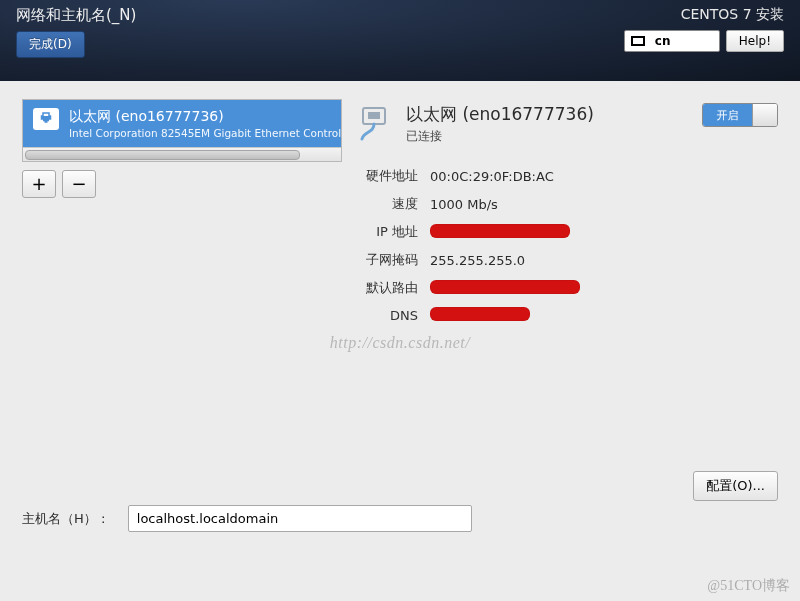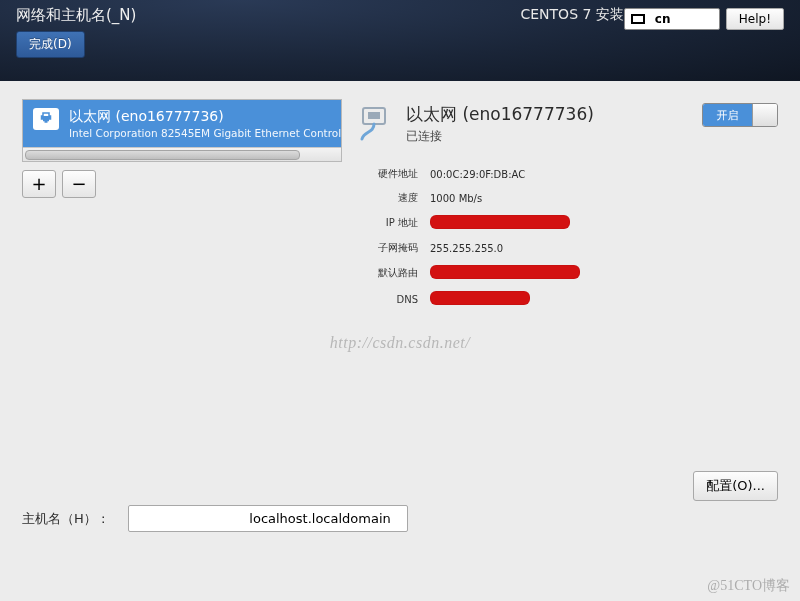--- a/index.html
+++ b/index.html
@@ -21,20 +21,21 @@
     padding: 4px 12px;
     border-radius: 3px;
     cursor: pointer;
     text-shadow: 0 -1px 0 rgba(0,0,0,.3);
   }
   .header-right {
     position: absolute;
     right: 16px;
     top: 6px;
     display: flex;
+    flex-direction: column;
     align-items: flex-end;
   }
   .installer-title { font-size: 14px; color: #e8e8e8; margin-bottom: 6px; }
   .header-controls { display: flex; gap: 6px; }
   .kb-indicator {
     background: #fff;
     color: #000;
     border: 1px solid #888;
     padding: 3px 8px 3px 6px;
     font-size: 12px;
@@ -128,21 +129,21 @@
     flex:1; background: linear-gradient(#fdfdfd,#dedede);
     border-left:1px solid #9a9a9a;
   }
 
   .info-grid {
     margin-top: 22px;
     display:grid;
     grid-template-columns: 64px auto;
     row-gap: 10px;
     column-gap: 12px;
-    font-size: 10px;
+    font-size: 13px;
     color: #2b2b2b;
     align-items:center;
   }
   .info-grid .lab { text-align: right; color:#333; }
   .redact {
     display:inline-block; height:14px; border-radius:6px;
     background:#d31111; box-shadow: 0 0 0 1px rgba(0,0,0,.05) inset;
   }
 
   .configure-btn {
@@ -151,23 +152,23 @@
     border:1px solid #a8a8a8; border-radius:3px;
     padding: 5px 12px; font-size:13px; cursor:pointer;
   }
 
   .hostname-row {
     position:absolute; left:22px; bottom:44px;
     display:flex; align-items:center; gap:18px;
     font-size:13px; color:#2b2b2b;
   }
   .hostname-input {
-    width: 280px; padding:5px 16px;
+    width: 344px; padding:5px 8px;
     border:1px solid #a8a8a8; border-radius:2px;
-    font-size:13px; background:#fff;text-align:right;
+    font-size:13px; background:#fff;
   }
 
   .watermark-center {
     position:absolute; left:50%; top:53%; transform:translate(-50%,-50%);
     color: rgba(120,120,120,.45); font-size:16px; letter-spacing:.5px;
     pointer-events:none; font-family: Georgia, serif; font-style: italic;
   }
   .watermark-br {
     position:absolute; right:10px; bottom:6px;
     color: rgba(120,120,120,.55); font-size:14px; font-family: Georgia, serif;

